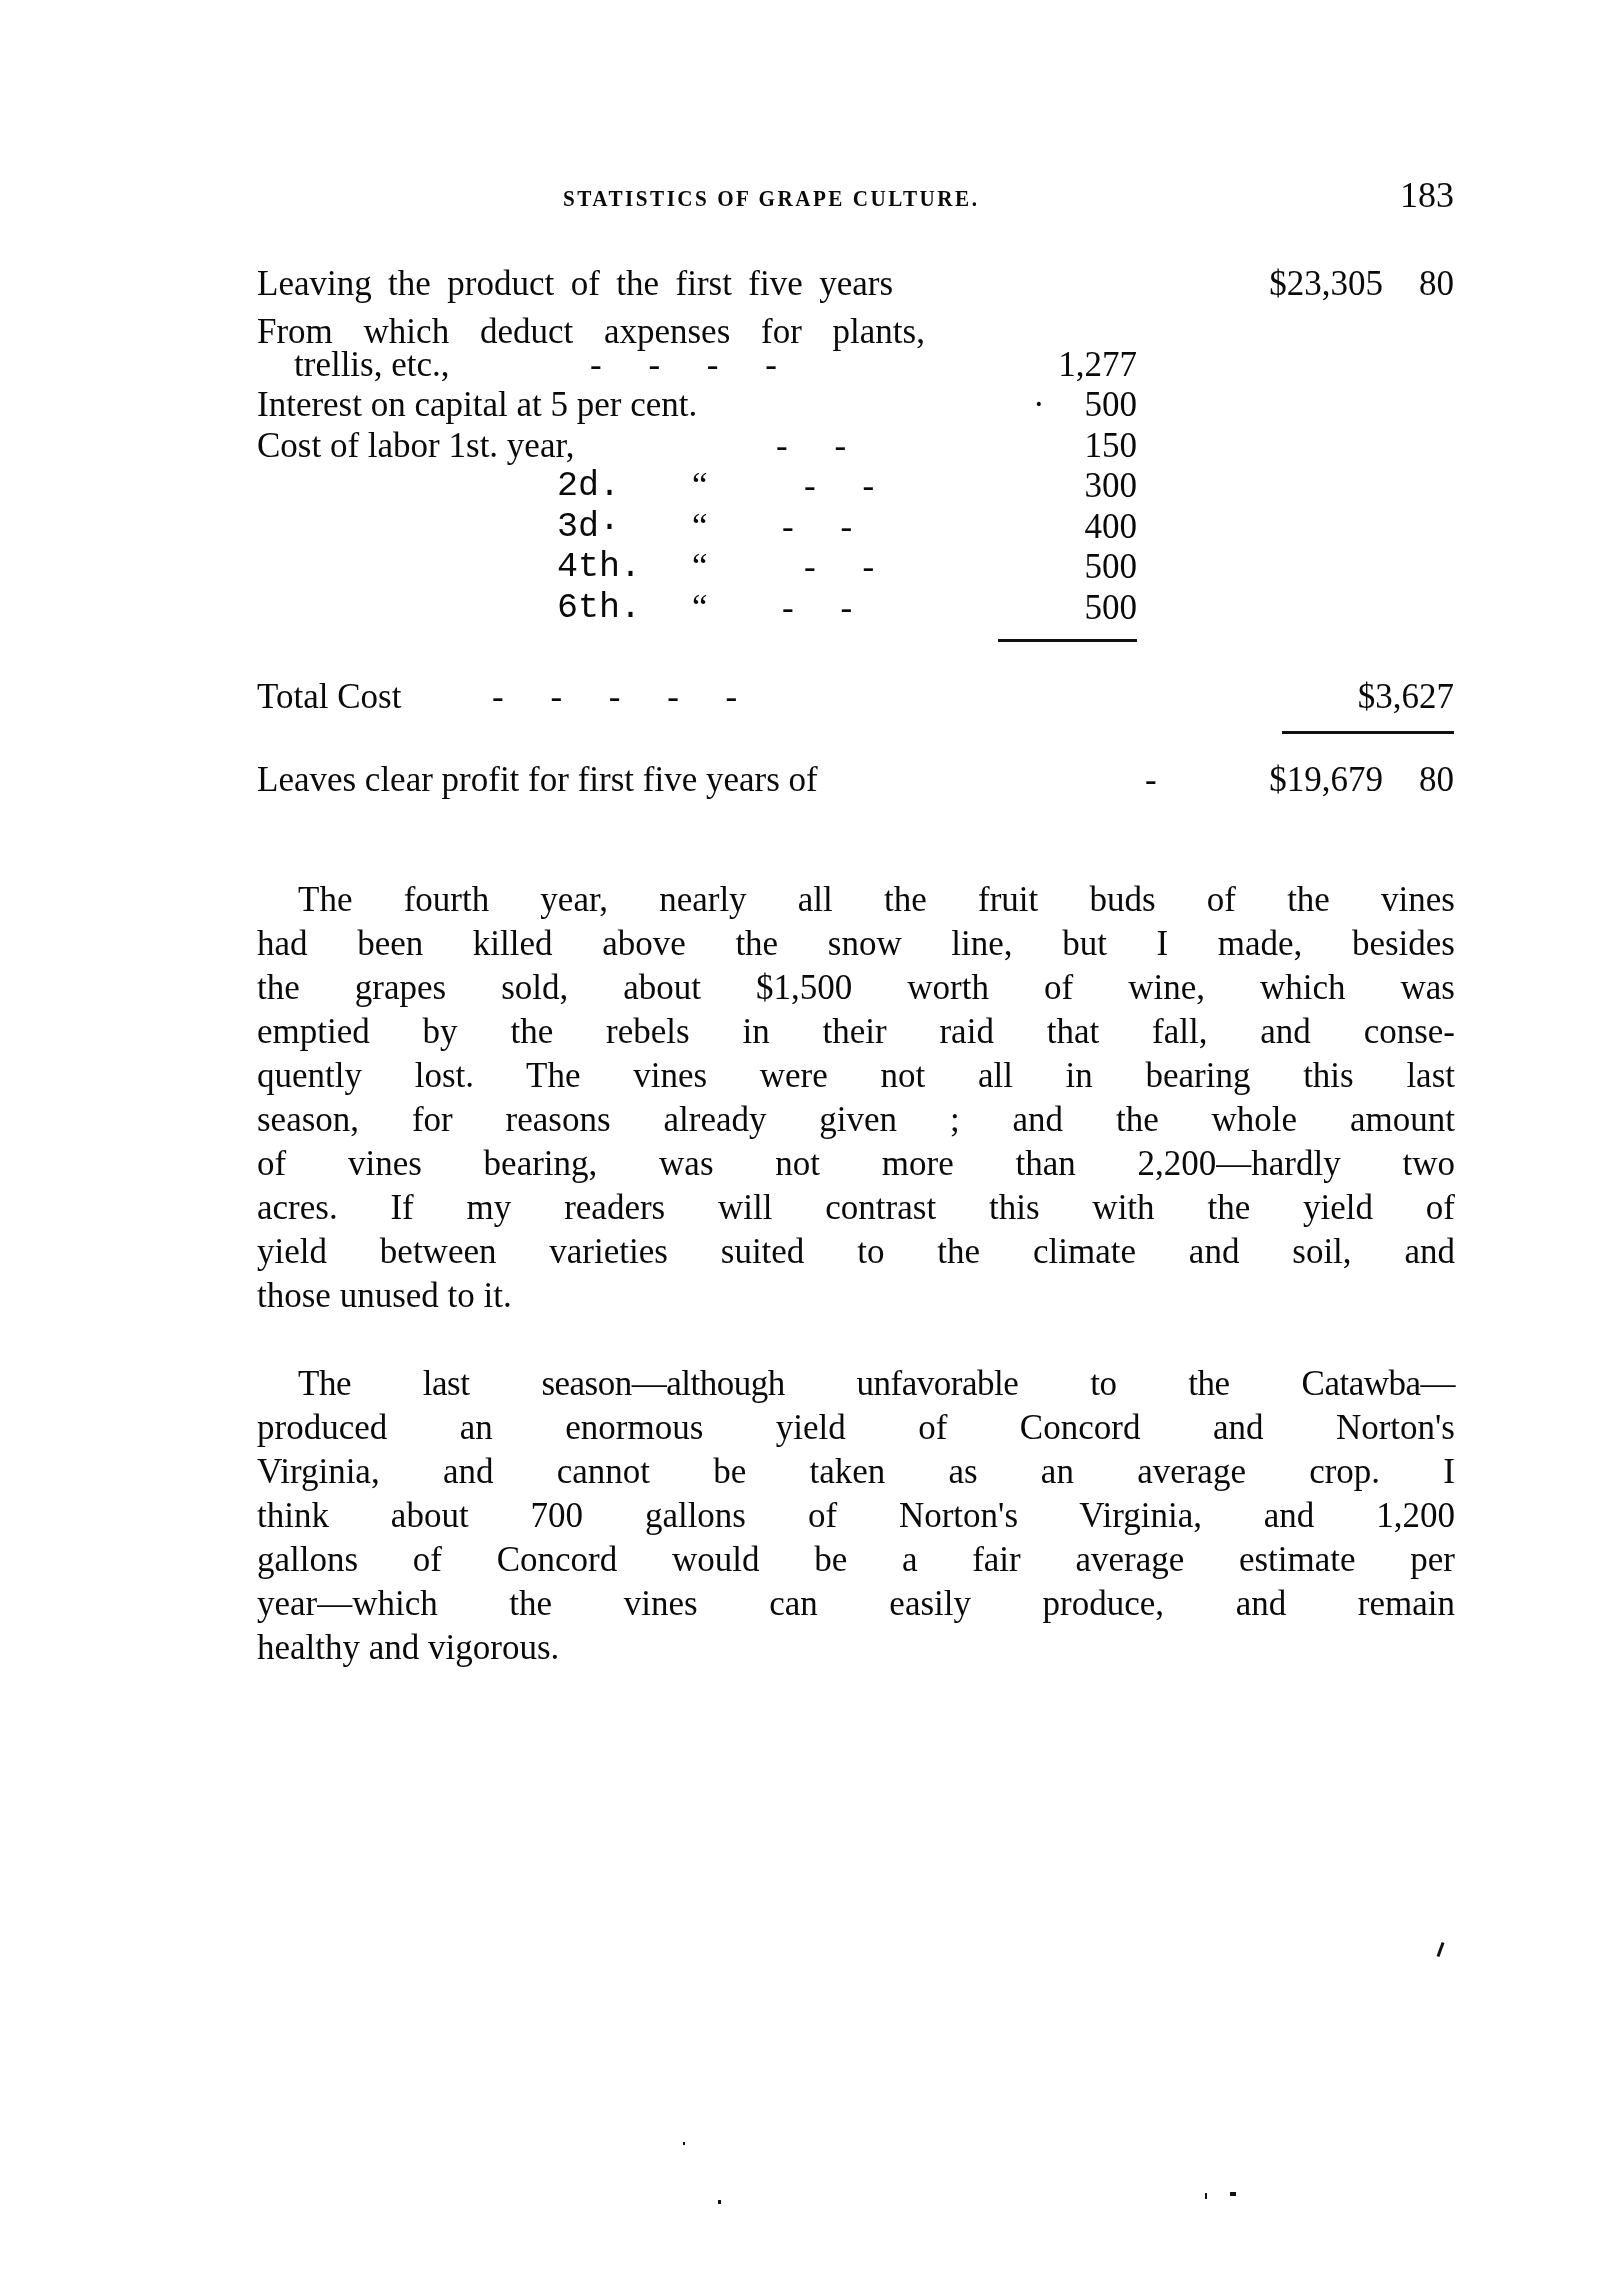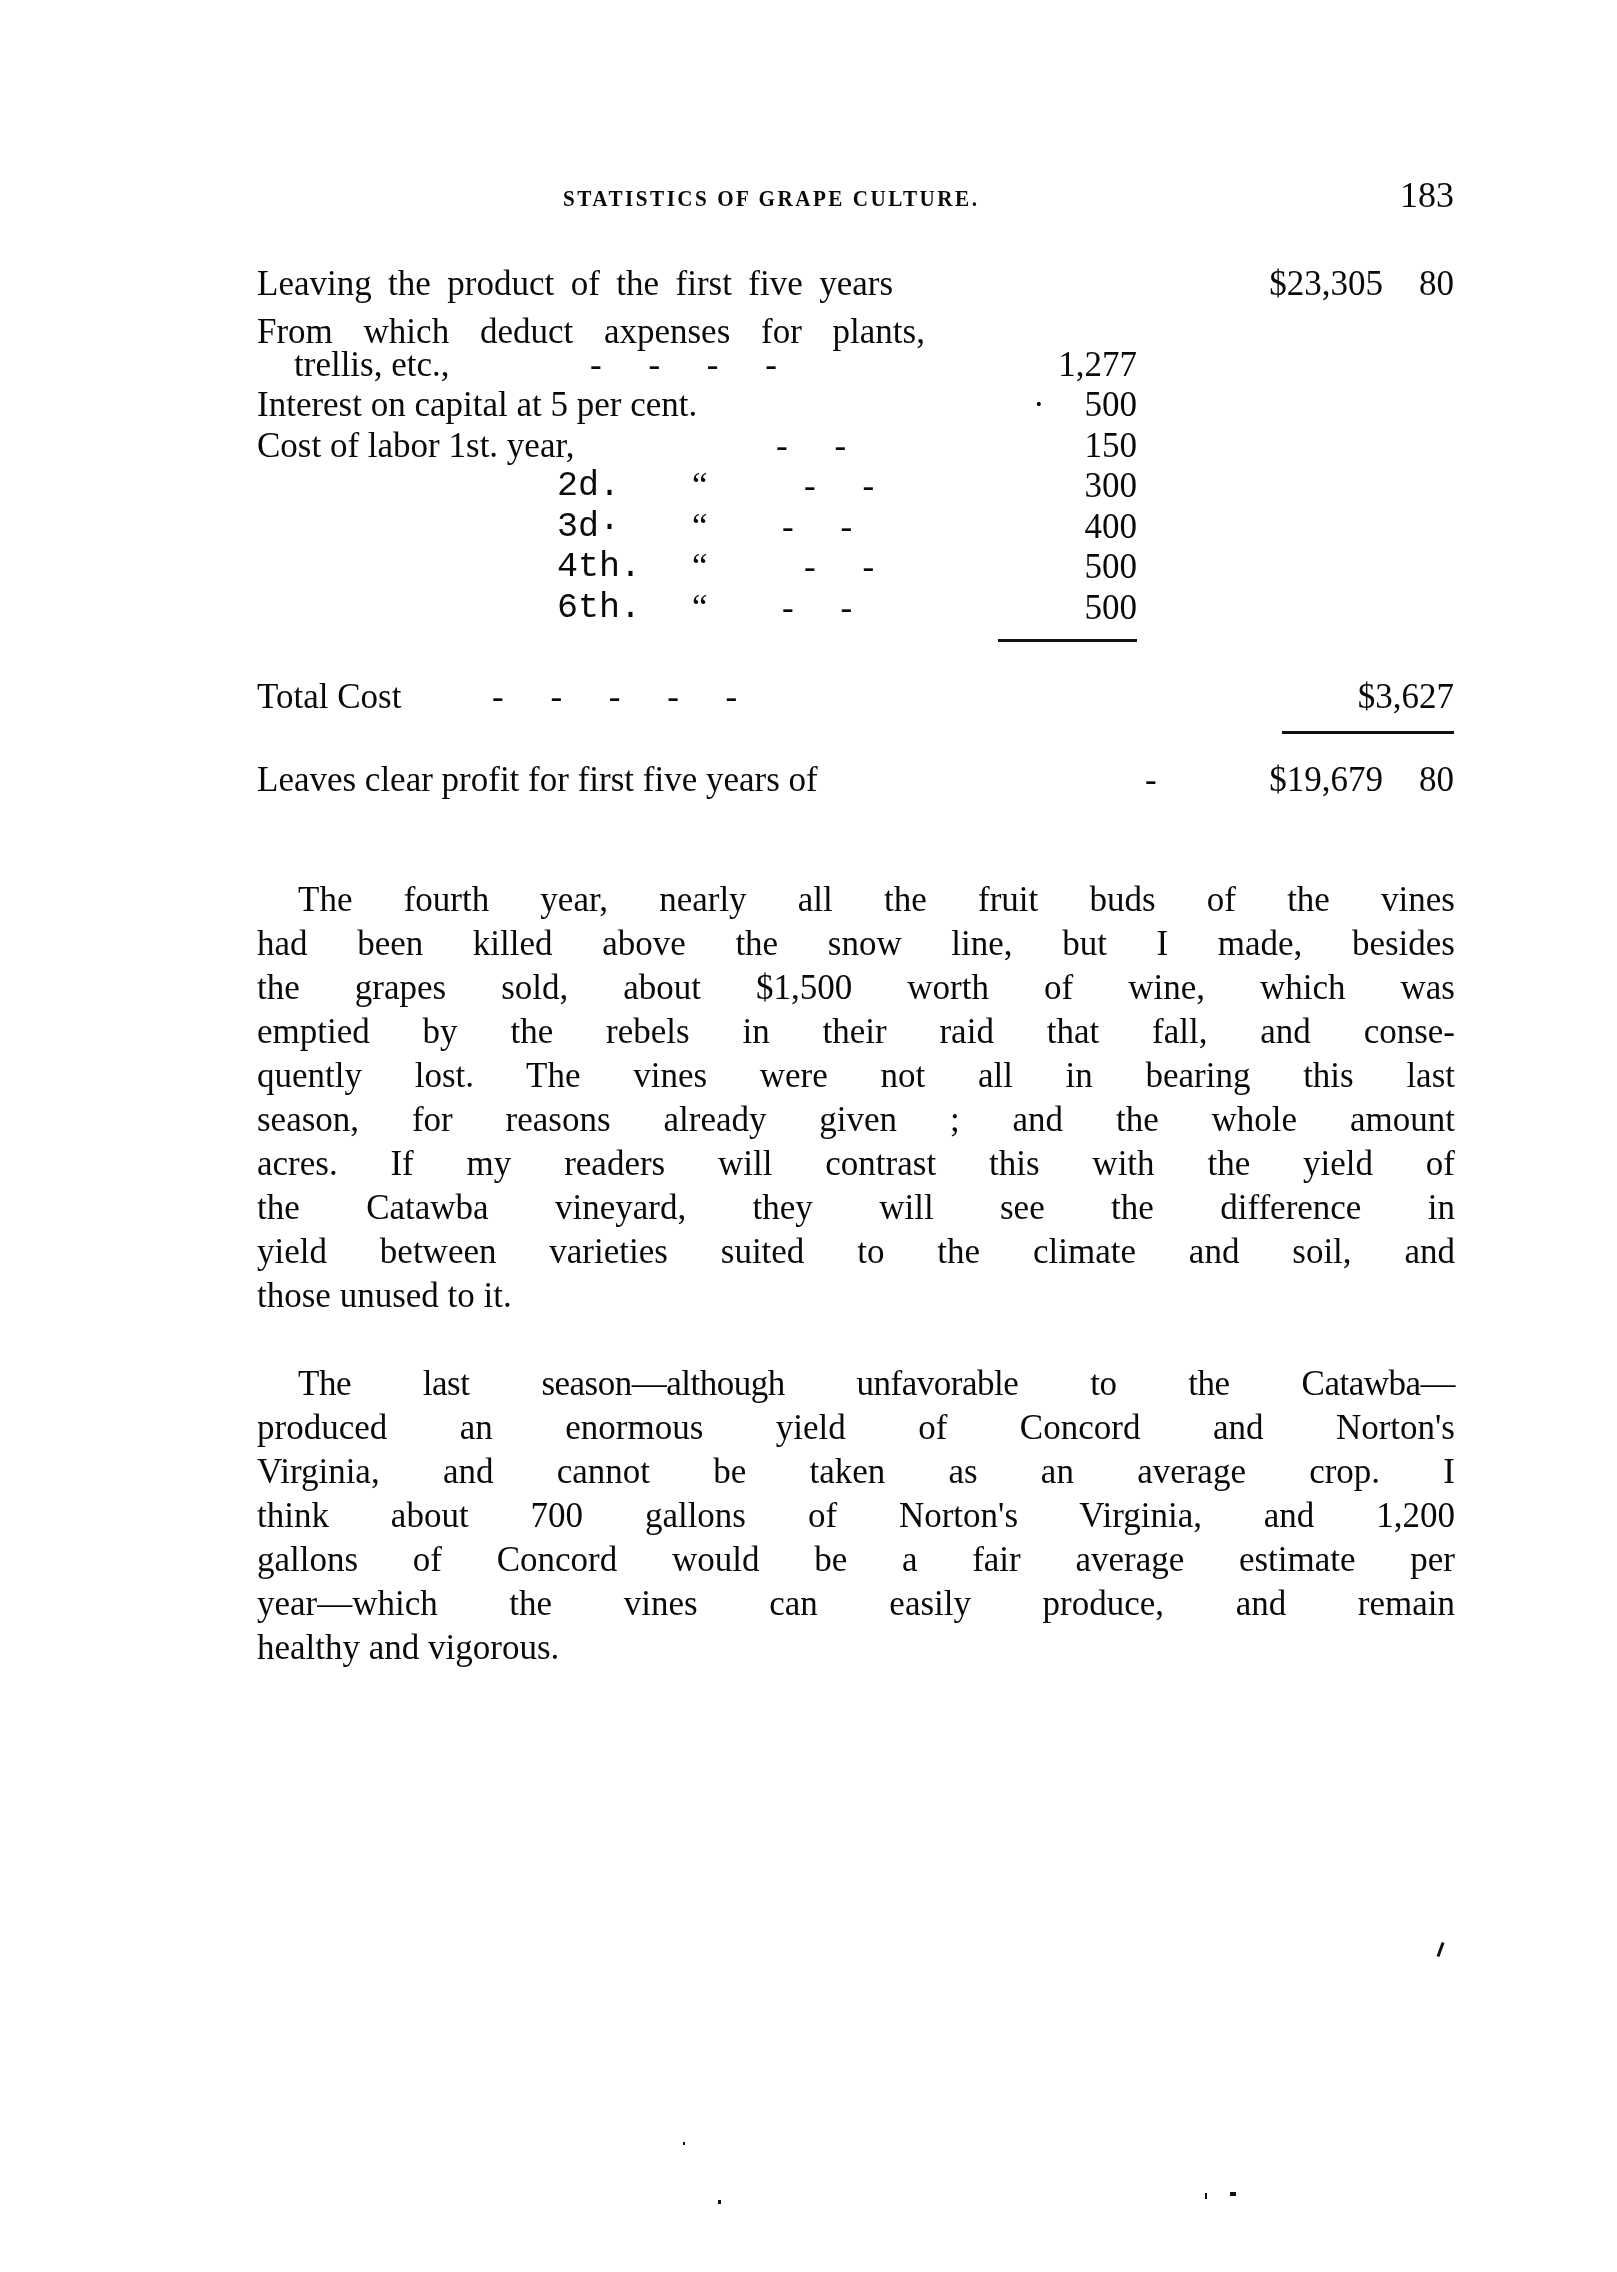--- a/index.html
+++ b/index.html
@@ -128,22 +128,22 @@
     </div>
   </div>
 
   <div class="prose" style="top:831px">
     <span class="line first">The fourth year, nearly all the fruit buds of the vines</span>
     <span class="line">had been killed above the snow line, but I made, besides</span>
     <span class="line">the grapes sold, about $1,500 worth of wine, which was</span>
     <span class="line">emptied by the rebels in their raid that fall, and conse-</span>
     <span class="line">quently lost.  The vines were not all in bearing this last</span>
     <span class="line">season, for reasons already given ; and the whole amount</span>
+    <span class="line">of vines bearing, was not more than 2,200—hardly two</span>
     <span class="line">acres.  If my readers will contrast this with the yield of</span>
-    <span class="line">the Catawba vineyard, they will see the difference in</span>
     <span class="line">yield between varieties suited to the climate and soil, and</span>
     <span class="line last">those unused to it.</span>
   </div>
 
   <div class="prose" style="top:1315px">
     <span class="line first" style="letter-spacing:-0.5px">The last season—although unfavorable to the Catawba—</span>
     <span class="line">produced an enormous yield of Concord and Norton's</span>
     <span class="line">Virginia, and cannot be taken as an average crop.  I</span>
     <span class="line">think about 700 gallons of Norton's Virginia, and 1,200</span>
     <span class="line">gallons of Concord would be a fair average estimate per</span>

